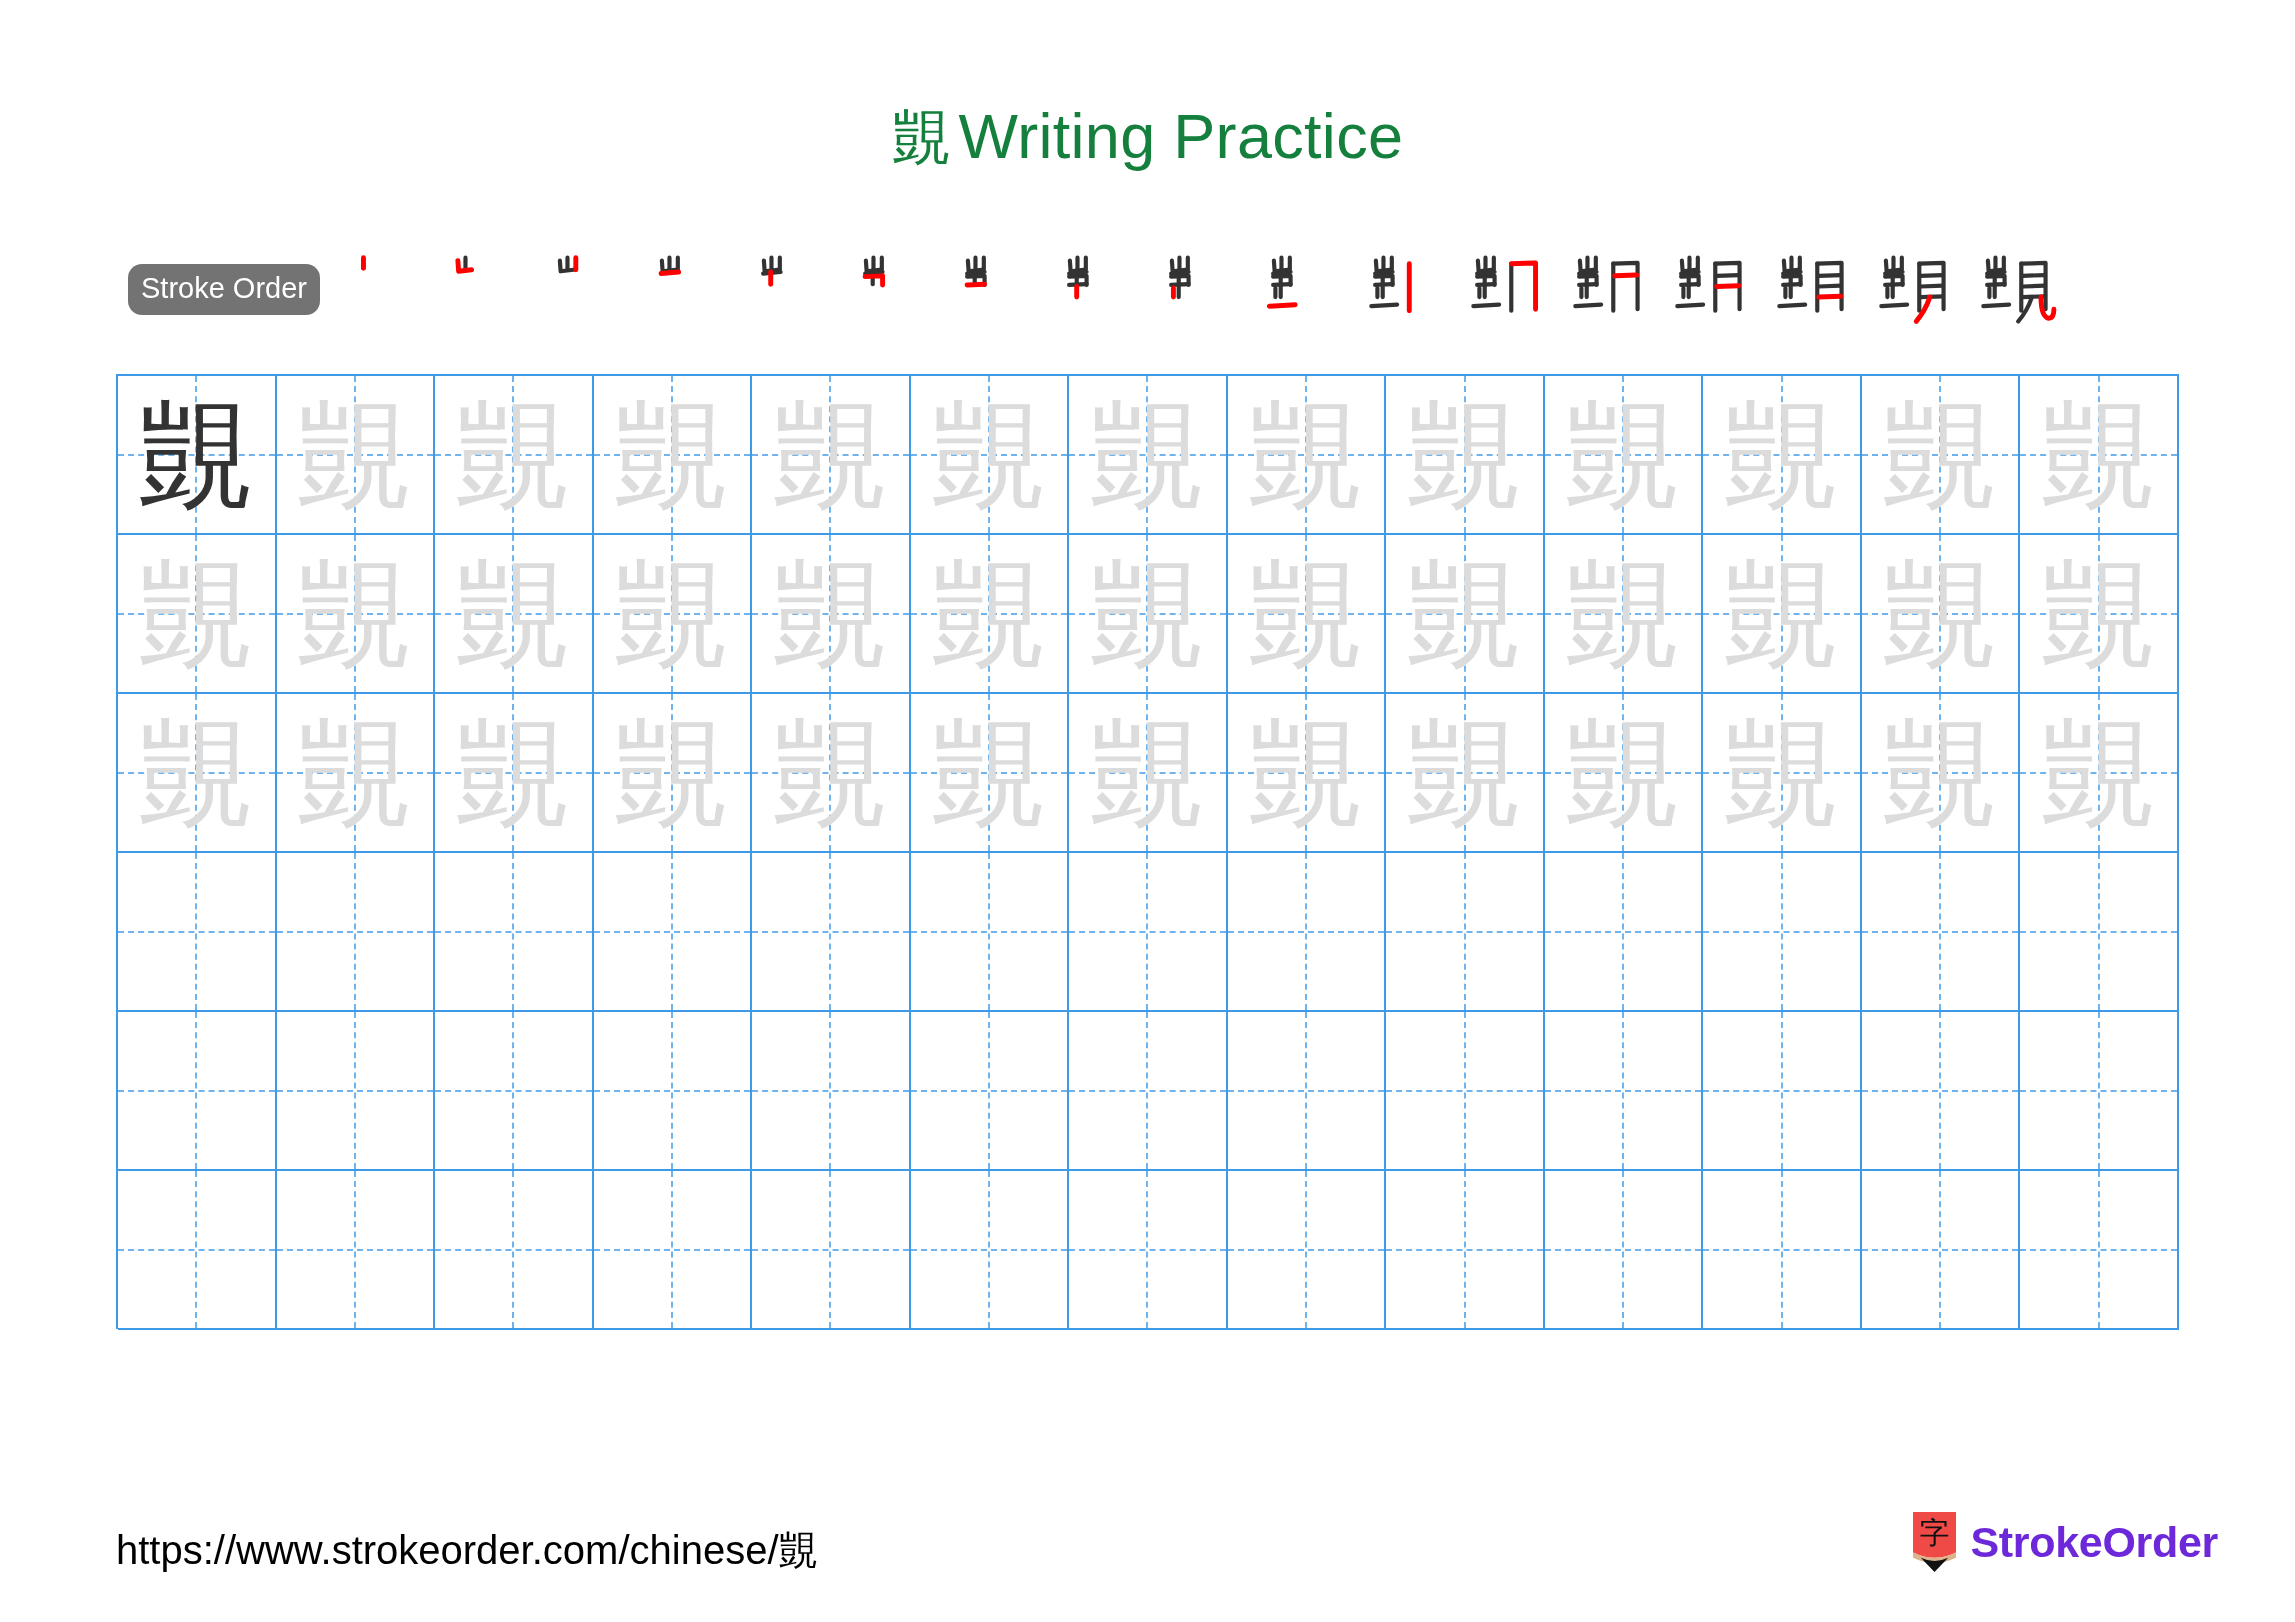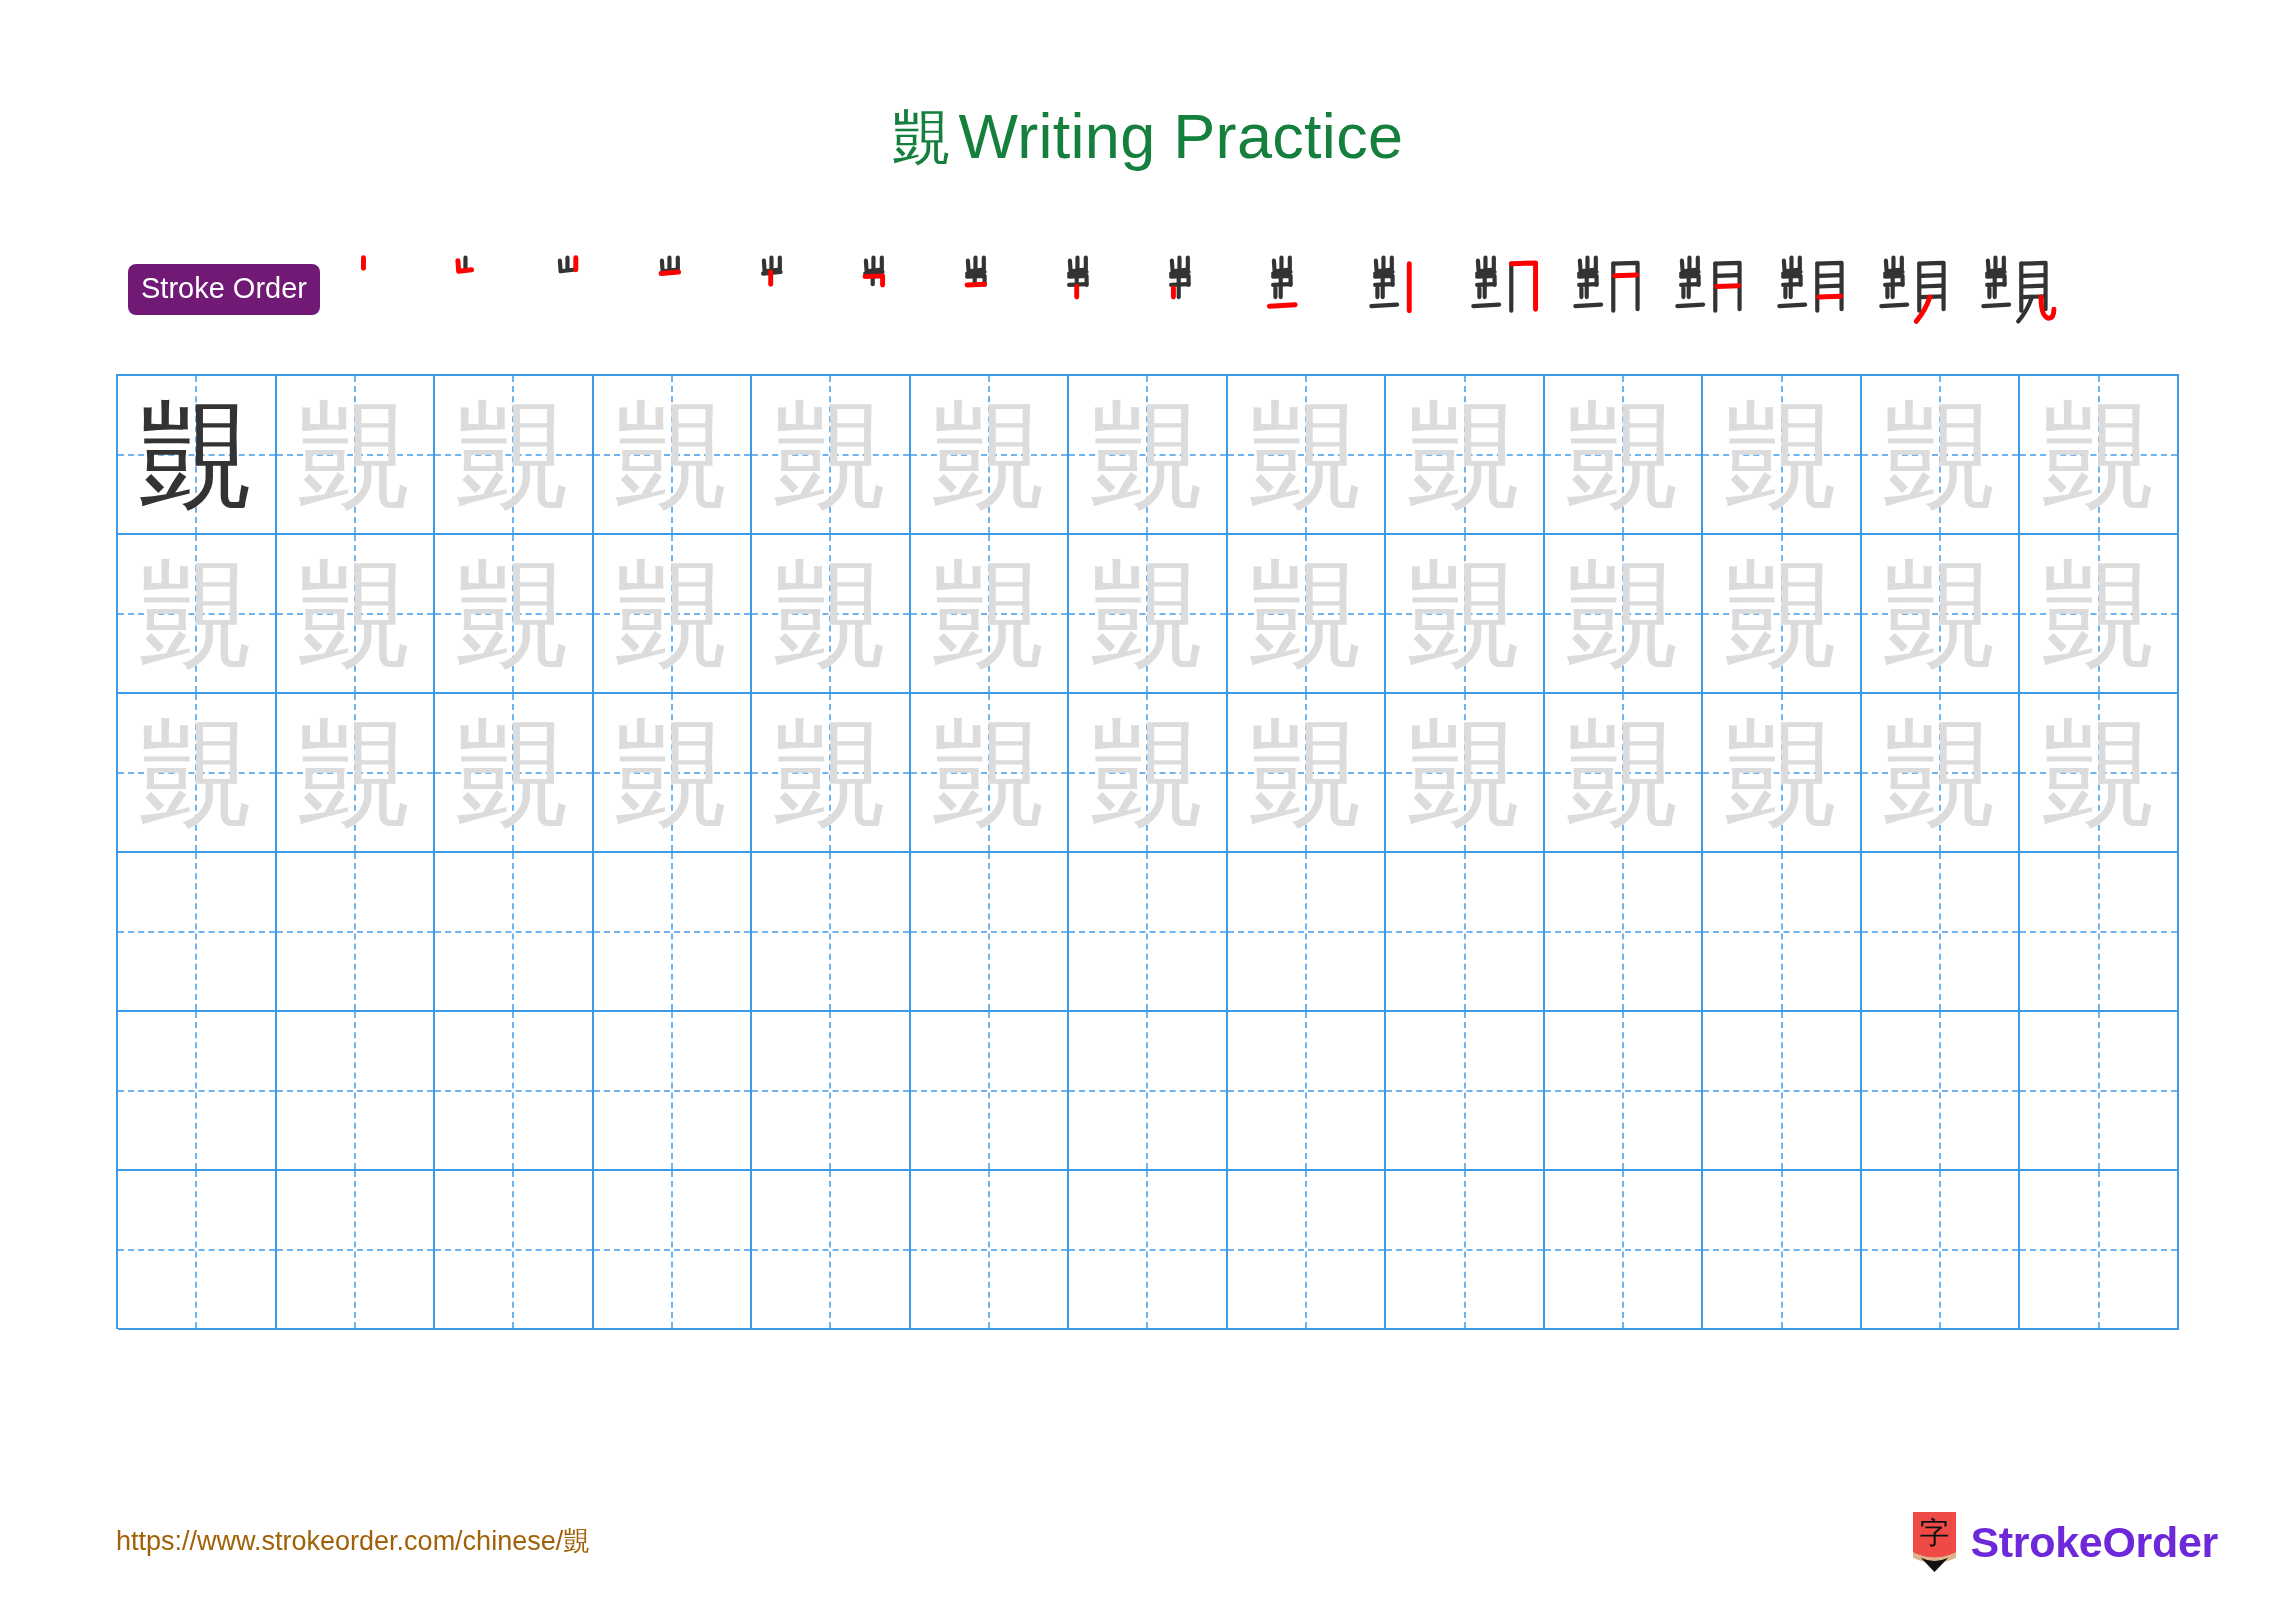--- a/index.html
+++ b/index.html
@@ -43,26 +43,26 @@
     position: absolute;
     top: 247px;
     left: 128px;
     width: 2068px;
     height: 85px;
     display: flex;
     align-items: center;
   }
   #stroke-order-badge {
     flex: 0 0 auto;
-    background: #701a75;
+    background: #737373;
     color: #ffffff;
     font-size: 29px;
     font-weight: 400;
     padding: 6.5px 13px 9.2px 13px;
-    border-radius: 8px;
+    border-radius: 14px;
     line-height: 1;
     white-space: nowrap;
     margin-right: 15.7px;
     height: 35px;
     box-sizing: content-box;
     display: flex;
     align-items: center;
   }
   #stroke-frames {
     flex: 1 1 auto;
@@ -135,22 +135,22 @@
     user-select: none;
   }
   .cell-char.dark  { color: #333333; }
   .cell-char.trace { color: #dcdcdc; }
 
   
   #footer-url {
     position: absolute;
     left: 116px;
     top: 1523px;
-    font-size: 27px;
-    color: #a16207;
+    font-size: 40px;
+    color: #000000;
     white-space: nowrap;
     text-decoration: none;
   }
   #footer-logo {
     position: absolute;
     right: 77px;
     top: 1512px;
     display: flex;
     align-items: center;
     gap: 14.4px;

